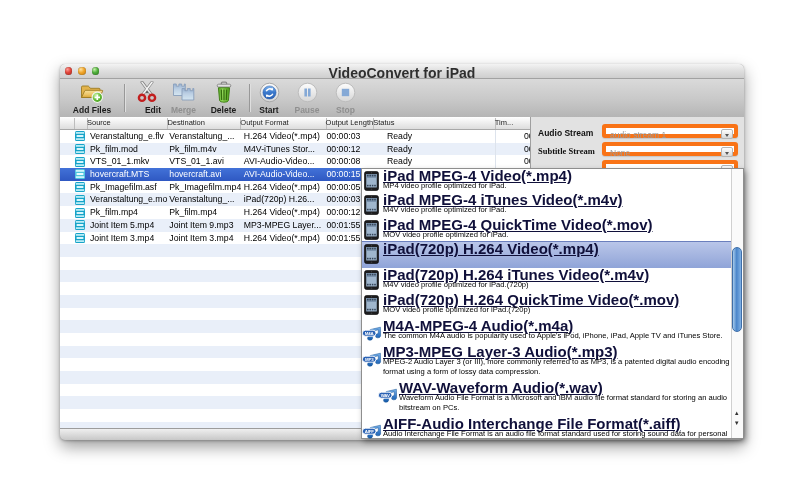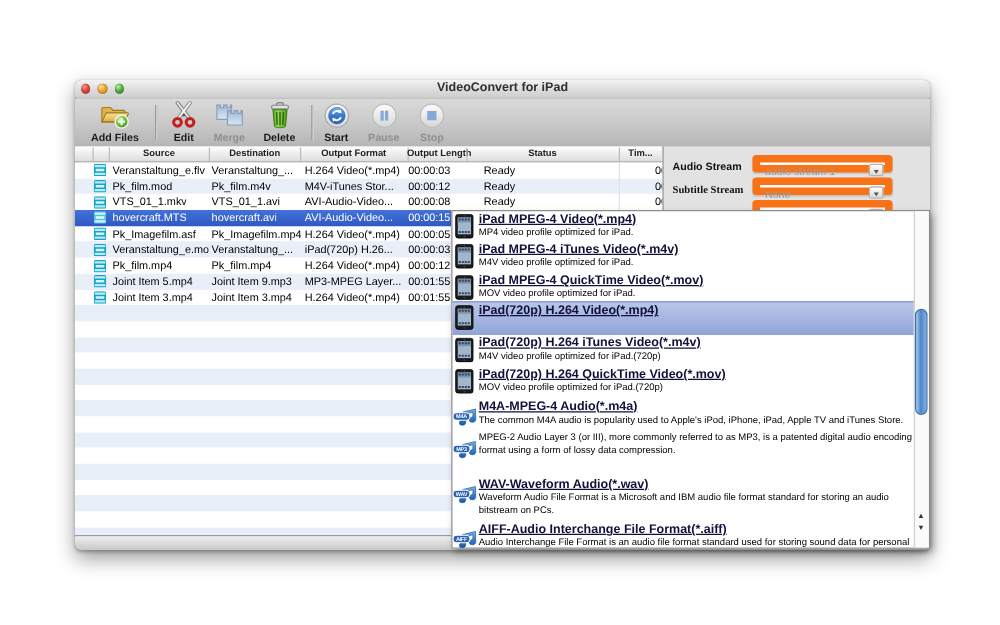--- a/index.html
+++ b/index.html
@@ -1,55 +1,55 @@
 <!DOCTYPE html>
 <html><head>
 <meta charset="utf-8">
 <style>
 html,body{margin:0;padding:0;}
 body{width:800px;height:500px;background:#fff;font-family:"Liberation Sans",sans-serif;position:relative;overflow:hidden;-webkit-font-smoothing:antialiased;}
 #win{position:absolute;left:60px;top:64px;width:684px;height:376px;border-radius:5px;box-shadow:inset 0 0 0 1px rgba(95,95,95,.5), 0 7px 16px rgba(0,0,0,.38), 0 1px 3px rgba(0,0,0,.28);background:#e2e2e2;}
 #titlebar{position:absolute;left:0;top:0;width:684px;height:13.5px;border-radius:5px 5px 0 0;background:linear-gradient(180deg,#f3f3f3 0%,#dedede 50%,#cecece 100%);border-bottom:1px solid #a2a2a2;}
-#title{position:absolute;left:0;right:0;top:1px;text-align:center;font-size:10px;font-weight:bold;color:#2f2f2f;letter-spacing:0px;}
+#title{position:absolute;left:0;right:0;top:1px;text-align:center;font-size:14px;font-weight:bold;color:#2f2f2f;letter-spacing:0px;}
 .tl{position:absolute;top:3px;width:7.5px;height:7.5px;border-radius:50%;}
 #tl-r{left:4.5px;background:radial-gradient(circle at 35% 30%, #ff9d96 0%, #e2453a 45%, #ae2b22 100%);box-shadow:inset 0 0 1px rgba(0,0,0,.5);}
 #tl-y{left:18px;background:radial-gradient(circle at 35% 30%, #ffe3a0 0%, #f0a429 45%, #c07c12 100%);box-shadow:inset 0 0 1px rgba(0,0,0,.5);}
 #tl-g{left:31.5px;background:radial-gradient(circle at 35% 30%, #c4f2a9 0%, #50b03c 45%, #2e7d1f 100%);box-shadow:inset 0 0 1px rgba(0,0,0,.5);}
 #toolbar{position:absolute;left:0;top:14.5px;width:684px;height:38.3px;background:linear-gradient(180deg,#dadada 0%,#c8c8c8 55%,#b5b5b5 100%);border-bottom:1px solid #888;}
 .tbtn{position:absolute;top:2px;text-align:center;}
 .tbtn .ic{height:23px;display:flex;align-items:center;justify-content:center;}
 .tbtn .lb{font-size:8.5px;font-weight:bold;color:#1c1c1c;margin-top:1px;}
 .tbtn.dis .lb{color:#8f8f8f;}
 .tsep{position:absolute;top:5px;height:28px;width:1px;background:#989898;border-right:1px solid #dfdfdf;}
 #hdr{position:absolute;left:0;top:52.8px;width:470px;height:13.2px;background:linear-gradient(180deg,#ffffff,#dddddd);border-bottom:1px solid #a8a8a8;box-sizing:border-box;}
-#hdr .hl{position:absolute;top:0;height:12px;line-height:12px;font-size:7.5px;font-weight:bold;color:#222;text-align:center;white-space:nowrap;}
+#hdr .hl{position:absolute;top:0;height:12px;line-height:12px;font-size:7.5px;font-weight:normal;color:#222;text-align:left;white-space:nowrap;}
 #hdr .hd{position:absolute;top:1px;height:11px;width:1px;background:#bdbdbd;}
 #rows{position:absolute;left:0;top:66px;width:470px;height:297.5px;overflow:hidden;background:#fff;}
 .row{position:relative;width:470px;height:12.7px;font-size:8.7px;color:#000;}
 .row.alt{background:#e9eff9;}
 .row.sel{background:linear-gradient(180deg,#4272d8,#2f58c2);color:#fff;}
 .row span{position:absolute;top:0;line-height:12.7px;white-space:nowrap;}
 .row .c1{left:30px;max-width:77px;overflow:hidden;}
 .row .c2{left:109.3px;max-width:73px;overflow:hidden;}
 .row .c3{left:183.8px;}
 .row .c4{left:266.5px;}
 .row .c5{left:327px;}
 .row .c6{left:464px;}
 .row svg{position:absolute;left:14.5px;top:1.4px;}
 #colline{position:absolute;left:434.8px;top:66px;width:1px;height:297.5px;background:#dde3ec;}
 #panel{position:absolute;left:470px;top:52.8px;width:214px;height:310.7px;background:#e2e2e2;border-left:1px solid #9f9f9f;box-sizing:border-box;}
 .plabel{position:absolute;left:7px;font-size:8.5px;font-weight:bold;color:#111;}
-.combo{position:absolute;left:71px;width:112px;height:14px;background:#fff;border:6px solid #f97316;border-radius:3px;box-sizing:border-box;box-shadow:0 1px 1px rgba(0,0,0,.12);}
+.combo{position:absolute;left:71px;width:136px;height:14px;background:#fff;border:4px solid #f97316;border-radius:3px;box-sizing:border-box;box-shadow:0 1px 1px rgba(0,0,0,.12);}
 .combo .ctext{position:absolute;left:4px;top:1px;line-height:12px;font-size:8.5px;color:#9a9a9a;}
 .cbtn{position:absolute;right:1px;top:1px;width:12px;height:10px;border:1px solid #b5b5b5;border-radius:2px;background:linear-gradient(180deg,#fefefe,#d9d9d9);box-sizing:border-box;}
 .cbtn:after{content:"";position:absolute;left:3px;top:3.5px;border-left:2.5px solid transparent;border-right:2.5px solid transparent;border-top:3.5px solid #555;}
 #botbar{position:absolute;left:0;bottom:0;width:684px;height:12.5px;border-radius:0 0 5px 5px;background:linear-gradient(180deg,#efefef,#c8c8c8);border-top:1px solid #9c9c9c;box-sizing:border-box;}
 #drop{position:absolute;left:301px;top:103.5px;width:383px;height:271.5px;background:#fff;border:1px solid #8e8e8e;box-sizing:border-box;box-shadow:2px 3px 6px rgba(0,0,0,.35);}
 .ditem{position:absolute;left:0;width:370px;}
-.ditem .dt{margin-left:21px;font-size:10px;font-weight:bold;text-decoration:underline;color:#10103a;line-height:11px;padding-top:1px;white-space:nowrap;}
+.ditem .dt{margin-left:21px;font-size:15px;font-weight:bold;text-decoration:underline;color:#10103a;line-height:11px;padding-top:1px;white-space:nowrap;}
 .ditem .dd{margin-left:21px;font-size:7.6px;color:#000;line-height:10px;white-space:nowrap;}
 .ditem.hl{background:linear-gradient(180deg,#b9c6e9 0%,#a5b5e0 50%,#8fa4d8 100%);border-top:1px solid #6b7fbd;margin-top:-1px;}
 .ditem svg.ipod{position:absolute;left:2px;top:2px;}
 .ditem svg.aud{position:absolute;left:0px;top:7px;}
 #dscroll{position:absolute;right:0;top:0;width:12.5px;height:269.5px;background:#fafafa;border-left:1px solid #d0d0d0;box-sizing:border-box;}
 #dthumb{position:absolute;right:1.5px;top:78px;width:10px;height:85px;border-radius:5px;background:linear-gradient(90deg,#a6cbEC 0%,#4b86ca 45%,#7fb0e4 100%);border:1px solid #3e6ea8;box-sizing:border-box;}
 #darrows{position:absolute;right:0;bottom:9px;width:12.5px;height:20px;text-align:center;}
 #darrows div{font-size:6px;color:#333;line-height:9.5px;}
 </style>
 </head>
@@ -81,21 +81,21 @@
           <path d="M1.5 6.2 Q1.5 5 2.7 5 L7.8 5 Q8.6 5 9.1 5.7 L10.3 7.3 L19 7.3 Q20 7.3 20 8.3 L20 16.5 L1.5 16.5 Z" fill="#e2b34c" stroke="#9c7a22" stroke-width="0.9"></path>
           <path d="M1.5 16.5 L4.6 10 Q4.9 9.3 5.7 9.3 L22 9.3 Q23 9.3 22.6 10.2 L19.9 15.8 Q19.6 16.5 18.8 16.5 Z" fill="url(#fg)" stroke="#9c7a22" stroke-width="0.9"></path>
           <circle cx="17.3" cy="16.3" r="5.2" fill="url(#gb)" stroke="#f4f4f4" stroke-width="1.1"></circle>
           <path d="M17.3 13.6 L17.3 19 M14.6 16.3 L20 16.3" stroke="#fff" stroke-width="1.7"></path>
         </svg>
       </div>
       <div class="lb">Add Files</div>
     </div>
     <div class="tsep" style="left:64px;"></div>
 
-    <div class="tbtn" style="left:73px;width:28px;">
+    <div class="tbtn" style="left:73px;width:28px;text-align:right;">
       <div class="ic">
         <svg width="22" height="22" viewBox="0 0 22 22">
           <path d="M6 1.2 L15.2 13.4" stroke="#7e7e7e" stroke-width="3" fill="none" stroke-linecap="round"></path>
           <path d="M16 1.2 L6.8 13.4" stroke="#8e8e8e" stroke-width="3" fill="none" stroke-linecap="round"></path>
           <path d="M6 1.2 L15.2 13.4" stroke="#e9e9e9" stroke-width="1.5" fill="none" stroke-linecap="round"></path>
           <path d="M16 1.2 L6.8 13.4" stroke="#f6f6f6" stroke-width="1.5" fill="none" stroke-linecap="round"></path>
           <circle cx="6" cy="16.8" r="3.1" fill="none" stroke="#c21f1f" stroke-width="2.4"></circle>
           <circle cx="16" cy="16.8" r="3.1" fill="none" stroke="#c21f1f" stroke-width="2.4"></circle>
           <circle cx="11" cy="11.2" r="1" fill="#555"></circle>
         </svg>
@@ -525,23 +525,24 @@
             <linearGradient id="ng" x1="0" y1="0" x2="0" y2="1">
               <stop offset="0" stop-color="#7cb6ec"></stop>
               <stop offset="0.55" stop-color="#3579c8"></stop>
               <stop offset="1" stop-color="#155ba8"></stop>
             </linearGradient>
           </defs>
           <path d="M8.2 3.6 L18.4 1.2 L18.6 10 A2.6 2.1 -12 1 1 16.2 7.6 L16.4 3.8 L10.4 5.2 L10.6 12.4 A2.6 2.1 -12 1 1 8.2 10 Z" fill="url(#ng)" stroke="#0e4d92" stroke-width="0.5"></path>
           <rect x="0.4" y="4.2" width="13.6" height="6" rx="3" fill="#2a62b4" stroke="#fff" stroke-width="0.9"></rect>
           <text x="7.2" y="8.8" font-size="4.4" font-weight="bold" fill="#fff" text-anchor="middle" font-family="Liberation Sans,sans-serif" letter-spacing="-0.2">MP3</text>
         </svg>
+        <div class="dt">MP3-MPEG Layer-3 Audio(*.mp3)</div>
         <div class="dd">MPEG-2 Audio Layer 3 (or III), more commonly referred to as MP3, is a patented digital audio encoding<br>format using a form of lossy data compression.</div>
       </div>
-      <div class="ditem" style="top:212.40000000000003px;height:36px;">
+      <div class="ditem" style="top:212.40000000000003px;height:36px;margin-left:16px;">
         <svg class="aud" width="20" height="16" viewBox="0 0 20 16">
           <defs>
             <linearGradient id="ng" x1="0" y1="0" x2="0" y2="1">
               <stop offset="0" stop-color="#7cb6ec"></stop>
               <stop offset="0.55" stop-color="#3579c8"></stop>
               <stop offset="1" stop-color="#155ba8"></stop>
             </linearGradient>
           </defs>
           <path d="M8.2 3.6 L18.4 1.2 L18.6 10 A2.6 2.1 -12 1 1 16.2 7.6 L16.4 3.8 L10.4 5.2 L10.6 12.4 A2.6 2.1 -12 1 1 8.2 10 Z" fill="url(#ng)" stroke="#0e4d92" stroke-width="0.5"></path>
           <rect x="0.4" y="4.2" width="13.6" height="6" rx="3" fill="#2a62b4" stroke="#fff" stroke-width="0.9"></rect>

